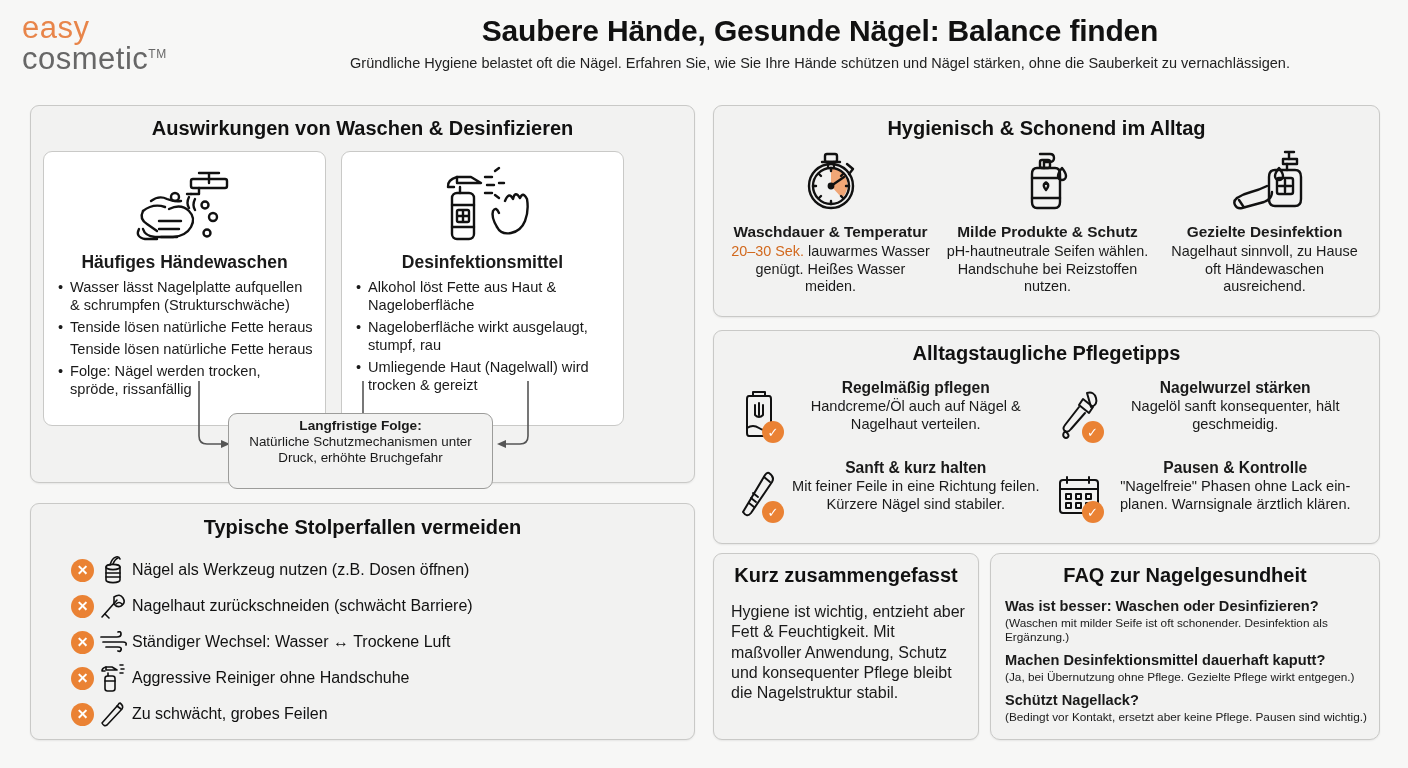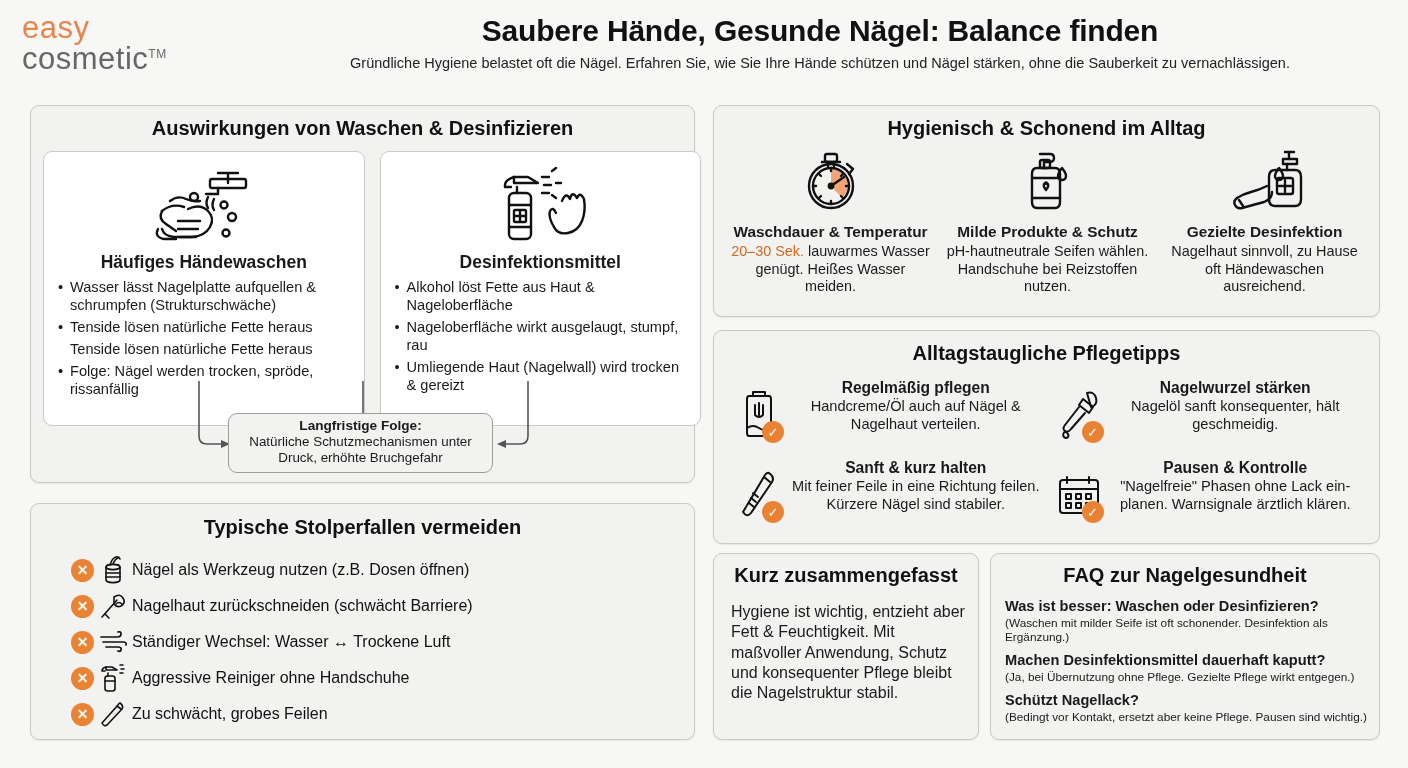--- a/index.html
+++ b/index.html
@@ -37,36 +37,36 @@
   .card{
     background:#ffffff;
     border:1px solid #c9c9c7;
     border-radius:9px;
     box-sizing:border-box;
   }
 
   
   #p-effects{left:30px;top:105px;width:665px;height:378px;}
   #p-effects .panel-title{margin-top:11px;}
-  .eff-cards{position:absolute;left:12px;top:45px;width:658px;height:275px;display:flex;gap:15px;justify-content:space-between;}
+  .eff-cards{position:absolute;left:12px;top:45px;width:581px;height:275px;display:flex;gap:15px;justify-content:space-between;}
   .eff-card{flex:1;padding:10px 12px 8px 12px;display:flex;flex-direction:column;align-items:center;}
   .eff-icon{height:80px;display:flex;align-items:center;justify-content:center;margin-top:4px;}
   .eff-h{font-size:17.5px;font-weight:bold;margin:6px 0 5px 0;text-align:center;}
   .eff-list{margin:0;padding:0;list-style:none;width:100%;}
   .eff-list li{
     font-size:14.6px;line-height:1.24;margin-bottom:4px;
     padding-left:14px;position:relative;
   }
   .eff-list li:before{content:"\2022";position:absolute;left:2px;top:0;}
   .eff-list li.nobullet{padding-left:14px;}
   .eff-list li.nobullet:before{content:"";}
 
   
   .conn-box{
-    position:absolute;left:228px;top:413px;width:265px;height:60px;
+    position:absolute;left:228px;top:413px;width:265px;height:76px;
     background:#f2f2f1;border:1px solid #9c9c9a;border-radius:9px;
     box-sizing:border-box;text-align:center;padding-top:4px;
     font-size:13.4px;line-height:1.18;z-index:5;
   }
   .conn-box b{font-size:13.6px;}
   .conn-svg{position:absolute;left:30px;top:105px;width:665px;height:378px;pointer-events:none;}
 
   
   #p-pitfalls{left:30px;top:503px;width:665px;height:237px;}
   #p-pitfalls .panel-title{margin-top:12px;}
@@ -104,21 +104,21 @@
   .tip-body{flex:1;text-align:center;}
   .tip-h{font-size:15.6px;font-weight:bold;}
   .tip-p{font-size:14.6px;line-height:1.2;margin-top:1px;}
 
   
   #p-summary{left:713px;top:553px;width:266px;height:187px;}
   #p-summary .panel-title{margin-top:10px;font-size:20px;}
   .sum-p{position:absolute;left:17px;top:48px;width:236px;font-size:16px;line-height:1.27;}
 
   
-  #p-faq{left:990px;top:553px;width:390px;height:187px;}
+  #p-faq{left:990px;top:553px;width:390px;height:187px;border-radius:10px;}
   #p-faq .panel-title{margin-top:10px;font-size:20px;}
   .faq-list{position:absolute;left:14px;top:44px;width:364px;}
   .faq-item{margin-bottom:8px;}
   .faq-q{font-size:14.6px;font-weight:bold;line-height:1.15;}
   .faq-a{font-size:11.8px;line-height:1.2;margin-top:1px;}
 
   svg{display:block;}
 </style>
 </head>
 <body>

